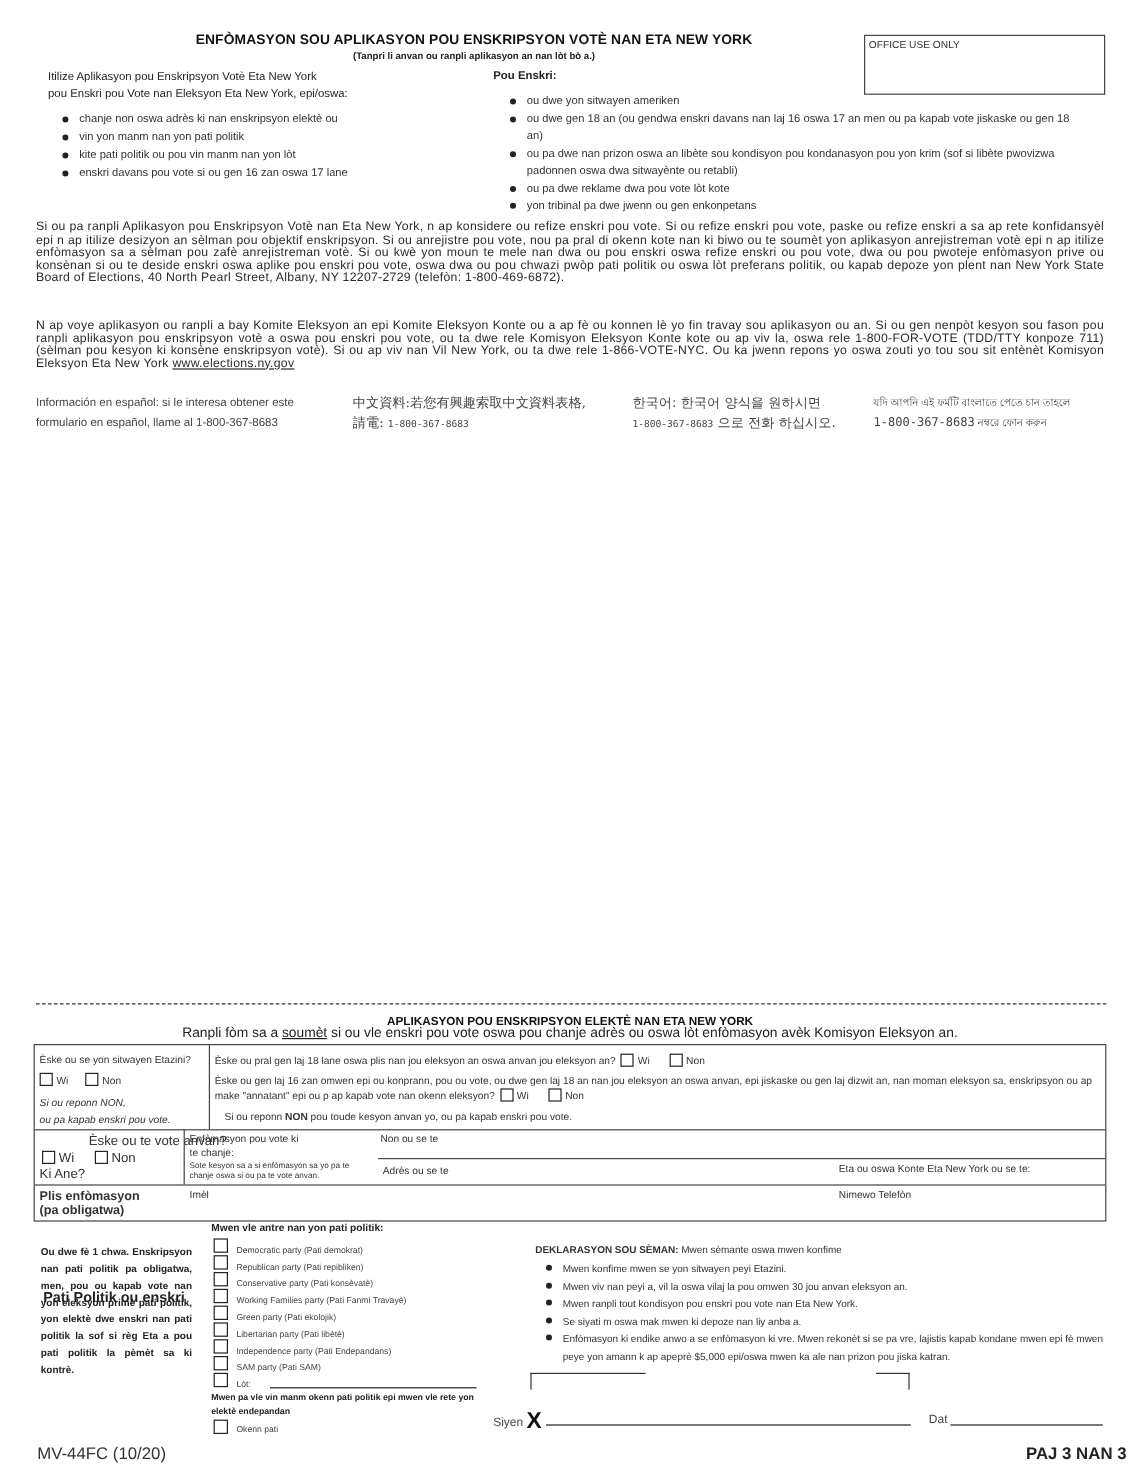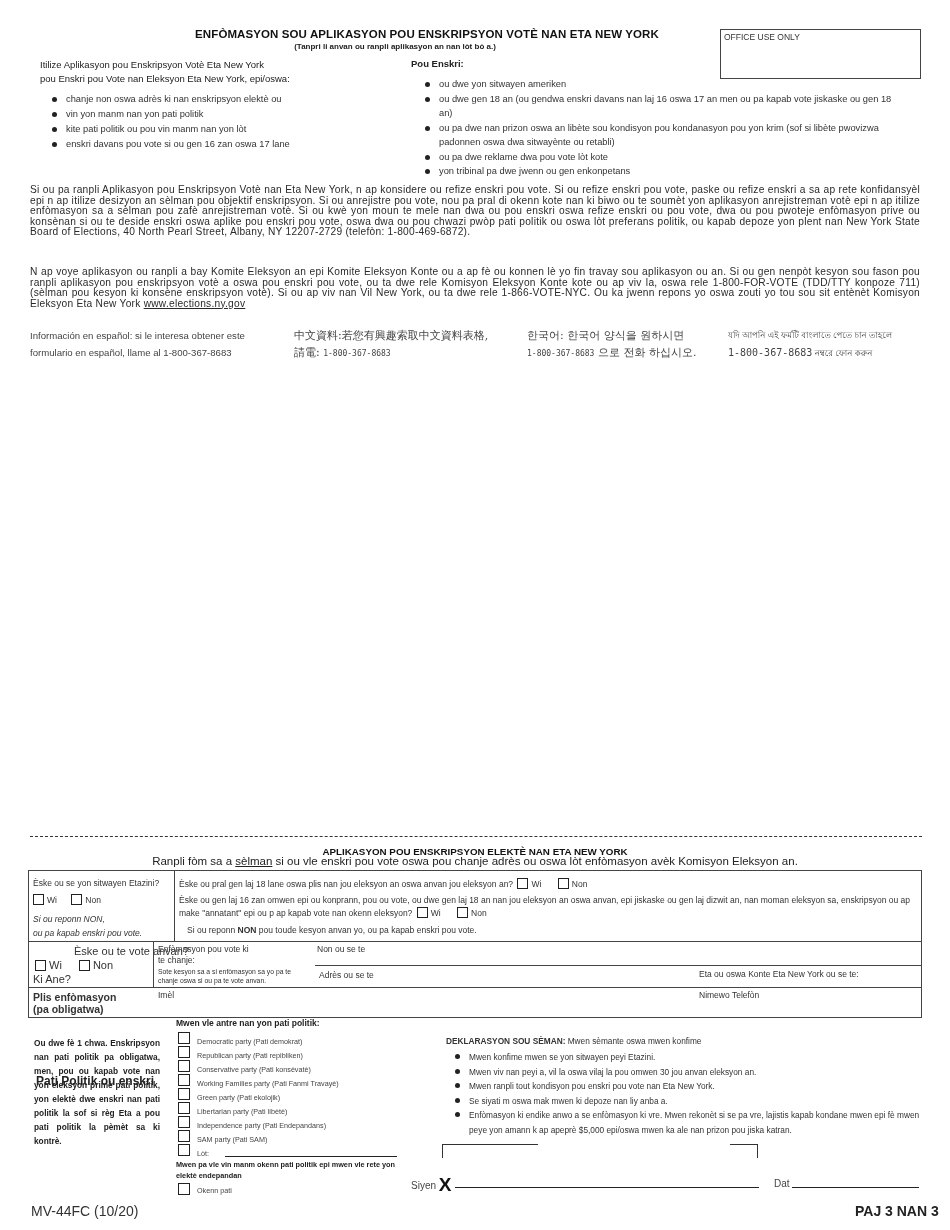--- a/index.html
+++ b/index.html
@@ -1,20 +1,20 @@
 <!DOCTYPE html>
 <html><head>
 <meta charset="utf-8">
 <style>
   * { box-sizing: border-box; margin: 0; padding: 0; }
   html, body { width: 950px; height: 1230px; background: #fff; overflow: hidden; }
   body { position: relative; font-family: "Liberation Sans", "DejaVu Sans", sans-serif; color: #333; }
   .abs { position: absolute; }
 
-  .title { left: 0; width: 790px; top: 28px; text-align: center; font-weight: bold; font-size: 11.5px; color: #111; letter-spacing: 0.1px; margin-left: 32px; }
+  .title { left: 0; width: 790px; top: 28px; text-align: center; font-weight: bold; font-size: 11.5px; color: #111; letter-spacing: 0.1px; }
   .subtitle { left: 0; width: 790px; top: 42px; text-align: center; font-weight: bold; font-size: 8px; color: #222; }
   .office-box { left: 720px; top: 29px; width: 201px; height: 50px; border: 1px solid #444; font-size: 8.5px; padding: 2px 3px; color: #333; }
 
   .left-head { left: 40px; top: 58px; width: 340px; font-weight: normal; font-size: 9.5px; line-height: 14px; color: #222; }
   .left-list { left: 52px; top: 92px; width: 340px; font-size: 9.3px; line-height: 15px; list-style: none; }
   .right-head { left: 411px; top: 58px; font-weight: bold; font-size: 9.5px; color: #222; }
   .right-list { left: 425px; top: 77px; width: 470px; font-size: 9.3px; line-height: 14.5px; list-style: none; }
   ul.blt li { position: relative; padding-left: 14px; }
   ul.blt li::before { content: ""; position: absolute; left: 0; top: 5px; width: 5px; height: 5px; border-radius: 50%; background: #222; }
   .left-list li { padding-left: 18px; }
@@ -117,21 +117,21 @@
   <div>한국어: 한국어 양식을 원하시면</div>
   <div><span class="sm">1-800-367-8683</span> <span>으로 전화 하십시오.</span></div>
 </div>
 <div class="abs lang lang-bn">
   <div>যদি আপনি এই ফর্মটি বাংলাতে পেতে চান তাহলে</div>
   <div><span class="num">1-800-367-8683</span> <span>নম্বরে ফোন করুন</span></div>
 </div>
 
 <div class="abs dash"></div>
 <div class="abs app-title">APLIKASYON POU ENSKRIPSYON ELEKTÈ NAN ETA NEW YORK</div>
-<div class="abs app-sub"><span>Ranpli fòm sa a </span><u>sèlman</u><span> si ou vle enskri pou vote oswa pou chanje adrès ou oswa lòt enfòmasyon avèk Komisyon Eleksyon an.</span></div>
+<div class="abs app-sub"><span>Ranpli fòm sa a </span><u>soumèt</u><span> si ou vle enskri pou vote oswa pou chanje adrès ou oswa lòt enfòmasyon avèk Komisyon Eleksyon an.</span></div>
 
 <div class="abs grid">
 
   <div class="hline" style="left:0;top:70px;width:892px;"></div>
   <div class="hline" style="left:0;top:116px;width:892px;"></div>
   <div class="hline" style="left:286px;top:94px;width:606px;"></div>
 
   <div class="vline" style="left:145px;top:0;height:70px;"></div>
   <div class="vline" style="left:124px;top:70px;height:46px;"></div>
 

